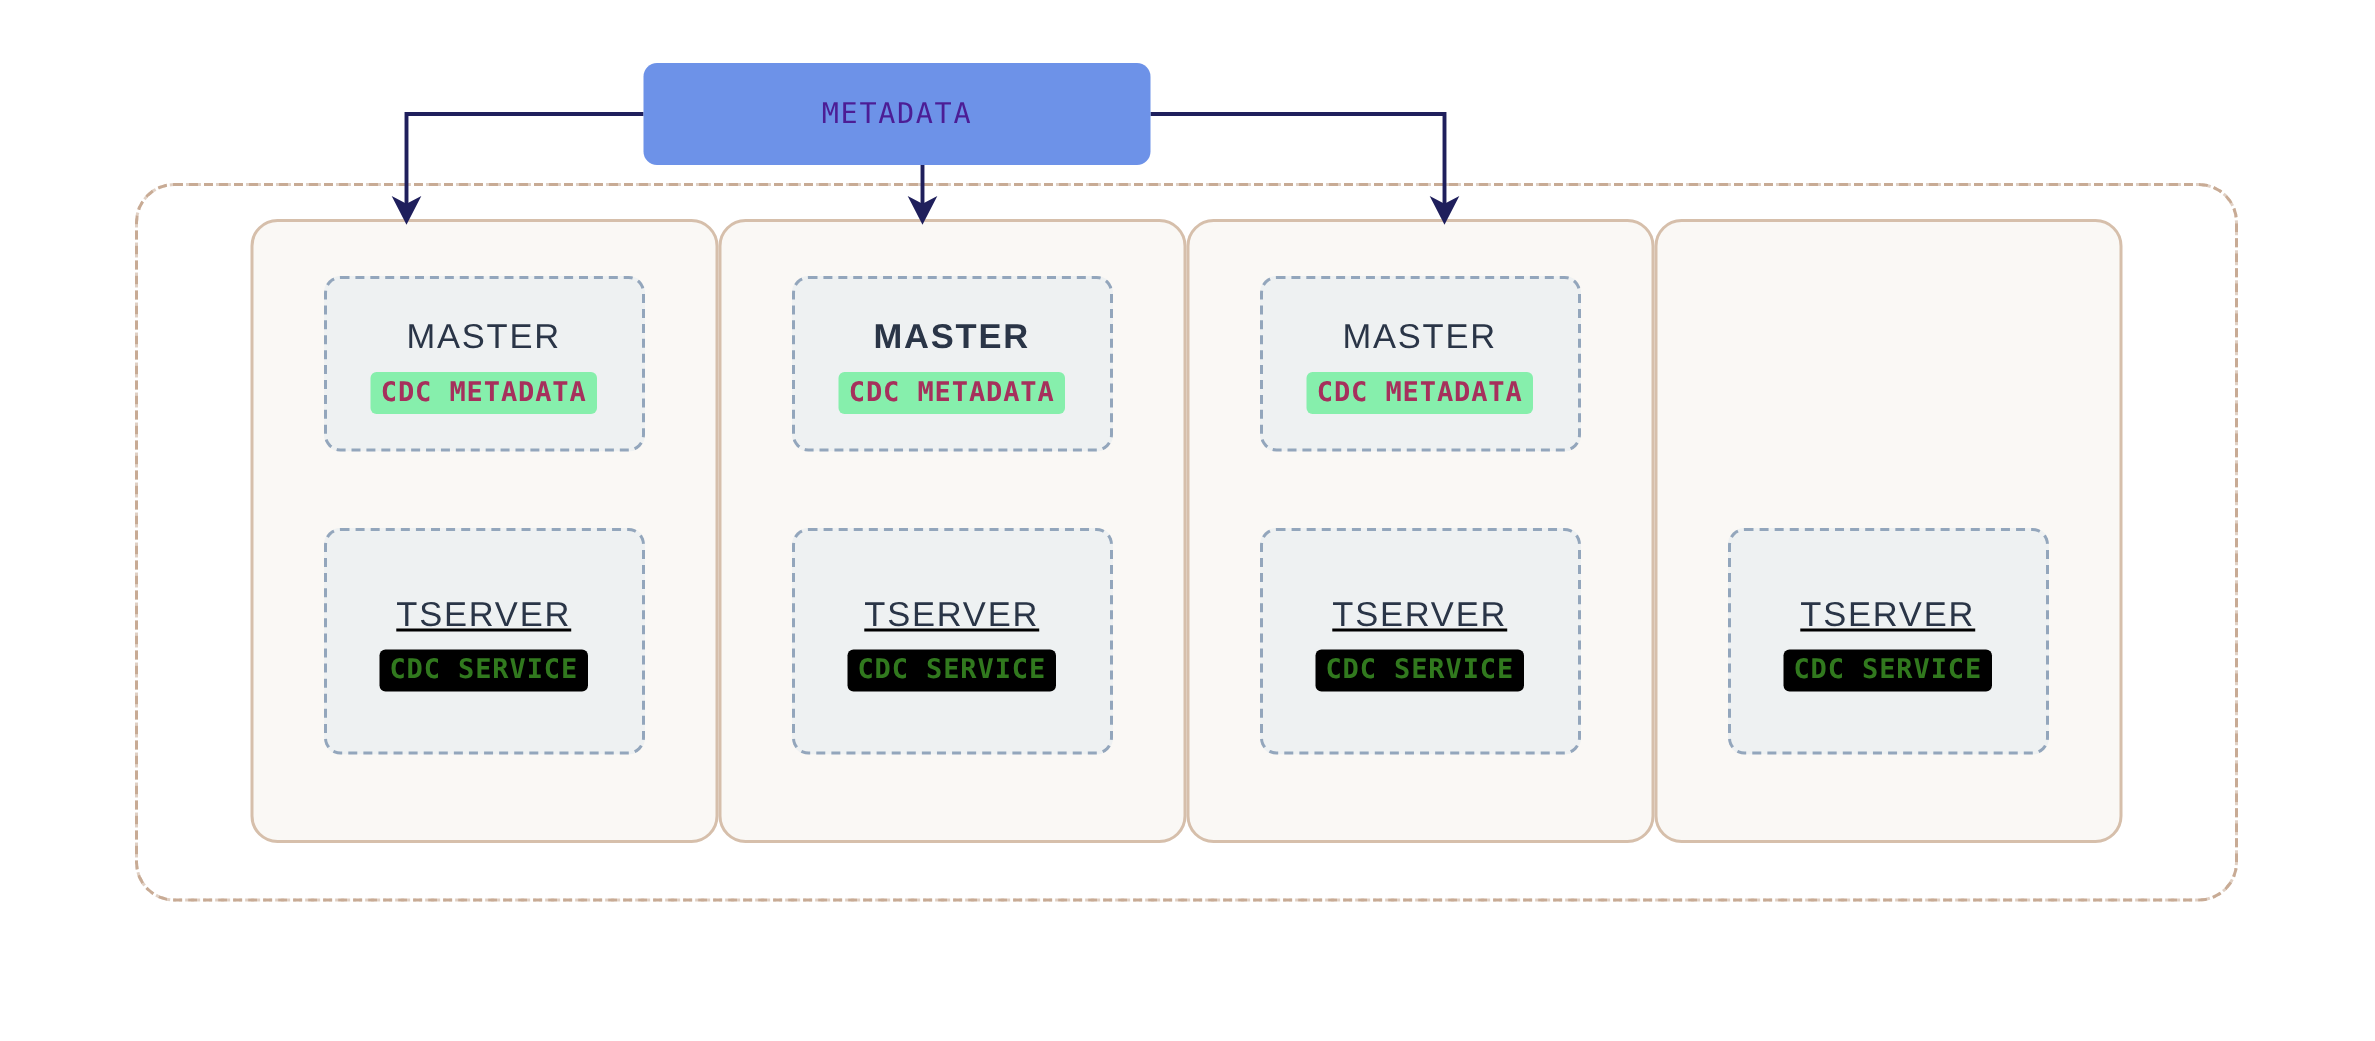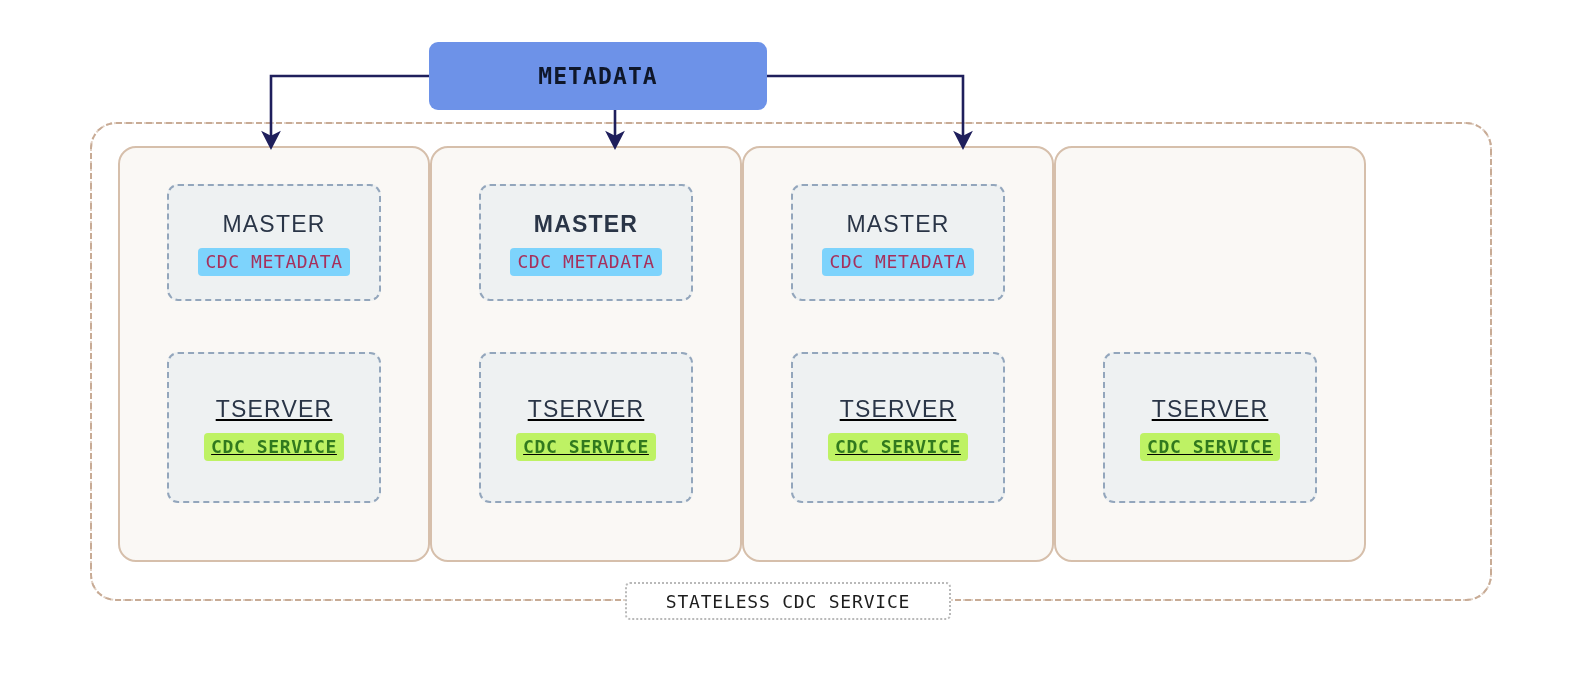--- a/index.html
+++ b/index.html
@@ -41,23 +41,23 @@
     background: #6d92e8;
     border-radius: 9px;
     display: flex;
     flex-direction: column;
     align-items: center;
     justify-content: center;
     z-index: 5;
   }
   #metadata-box .mline {
     font-family: "DejaVu Sans Mono", monospace;
-    font-size: 23px;
-    font-weight: bold;
-    color: #0f172a;
+    font-size: 19px;
+    font-weight: normal;
+    color: #4c1d95;
     letter-spacing: 1.1px;
     line-height: 27px;
     white-space: nowrap;
   }
 
   
   #cluster-container {
     position: absolute;
     left: 90px;
     top: 122px;
@@ -80,21 +80,21 @@
   }
 
   
   #nodes-row {
     position: absolute;
     left: 118px;
     top: 146px;
     width: 1345px;
     height: 416px;
     display: flex;
-    justify-content: flex-start;
+    justify-content: center;
     z-index: 2;
   }
   .node-card {
     width: 312px;
     height: 416px;
     background: #faf8f5;
     border: 2px solid #d6bfab;
     border-radius: 18px;
     position: relative;
     display: flex;
@@ -130,26 +130,26 @@
     font-family: "DejaVu Sans Mono", monospace;
     font-size: 18px;
     line-height: 26px;
     padding: 1px 7px;
     border-radius: 4px;
     letter-spacing: .6px;
     white-space: nowrap;
   }
   .svc-pill.metadata {
     color: #a6305c;
-    background: #7dd3fc;
-    font-weight: normal;
+    background: #86efac;
+    font-weight: bold;
   }
   .svc-pill.service {
     color: #31791e;
-    background: #bef264;
+    background: #000000;
     font-weight: bold;
   }
   .tserver-wrap {
     position: absolute;
     left: 50%;
     transform: translateX(-50%);
     top: 204px;
     width: 214px;
     text-decoration: underline;
   }
@@ -248,17 +248,14 @@
       <div class="tserver-wrap">
         <div class="svc-box tserver">
           <div class="svc-title">TSERVER</div>
           <div class="svc-pill service">CDC SERVICE</div>
         </div>
       </div>
     </div>
 
   </div>
 
-  <div id="cluster-caption">
-    <span>STATELESS CDC SERVICE</span>
-  </div>
 
 </div>
 
 </body></html>

